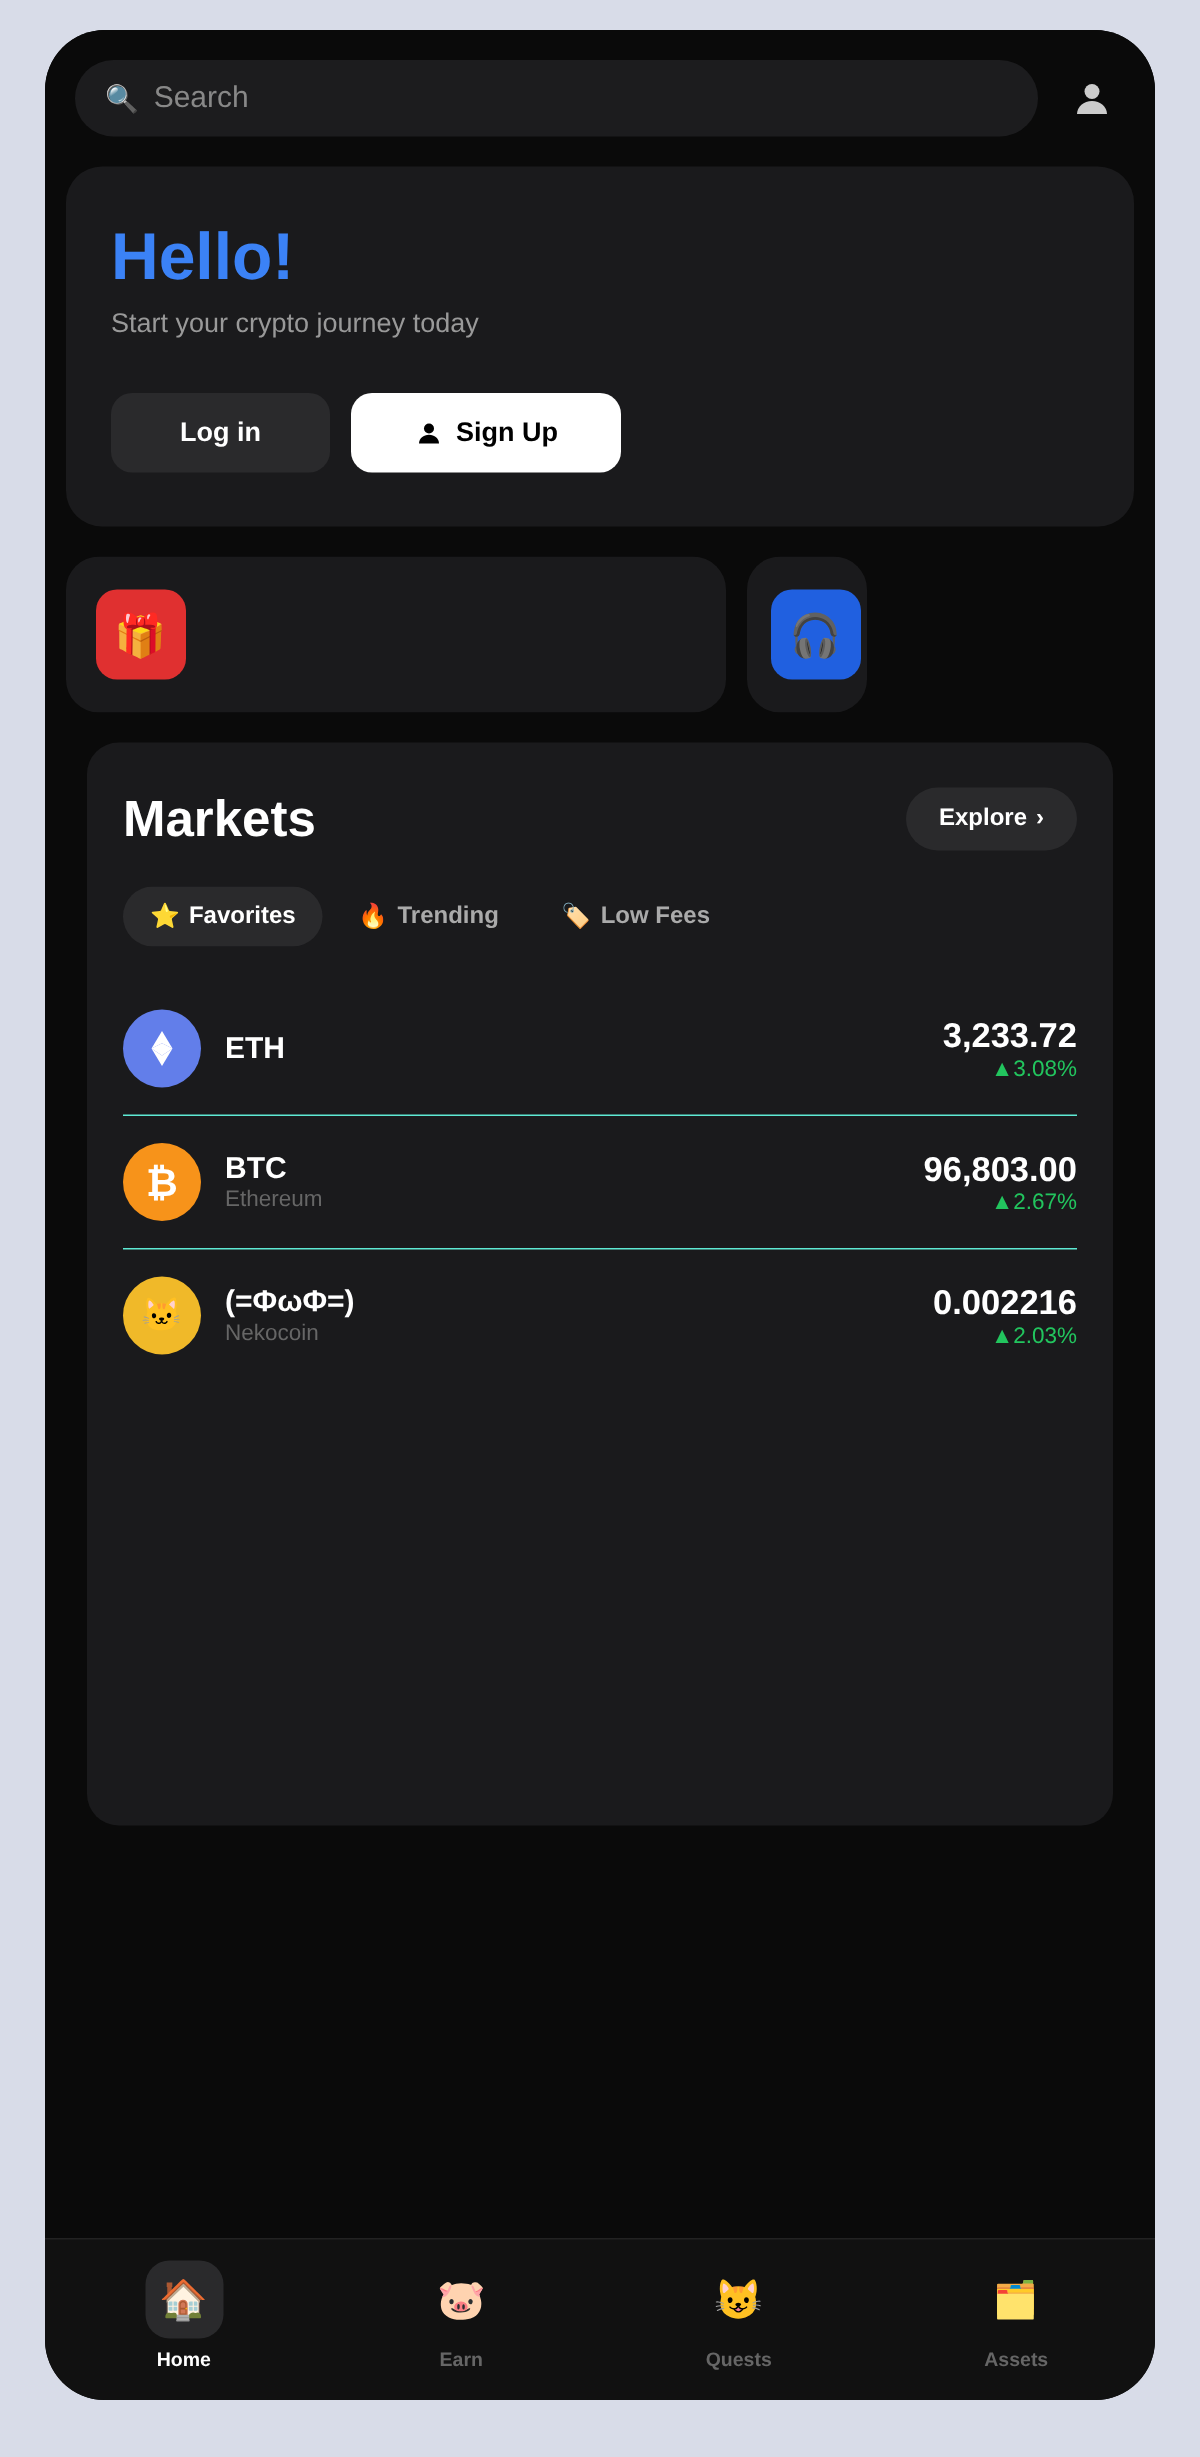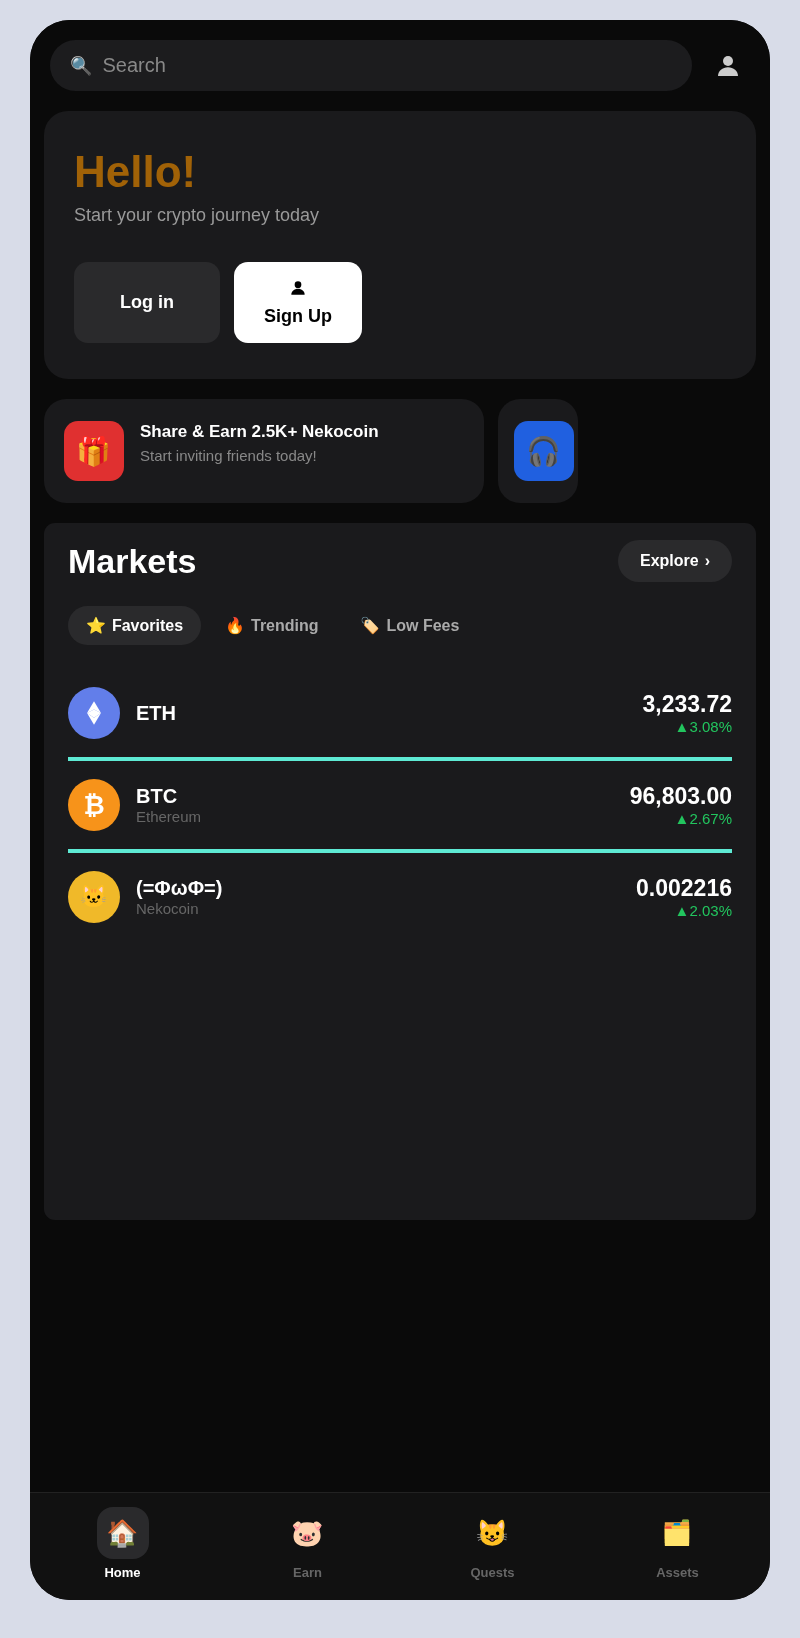--- a/index.html
+++ b/index.html
@@ -62,21 +62,21 @@
     }
 
     
     .hero-section {
       background: #1a1a1c;
       margin: 10px 14px;
       border-radius: 24px;
       padding: 36px 30px 36px;
     }
     .hero-title {
-      color: #a16207;
+      color: #3b82f6;
       font-size: 44px;
       font-weight: 800;
       margin-bottom: 8px;
     }
     .hero-subtitle {
       color: #999;
       font-size: 18px;
       margin-bottom: 36px;
     }
     .hero-buttons {
@@ -91,28 +91,27 @@
       padding: 16px 46px;
       font-size: 18px;
       font-weight: 600;
       cursor: pointer;
     }
     .btn-signup {
       background: #fff;
       color: #000;
       border: none;
       border-radius: 14px;
-      padding: 16px 30px;
+      padding: 16px 42px;
       font-size: 18px;
       font-weight: 600;
       cursor: pointer;
       display: flex;
-      align-items: center;
+      align-items: flex-end;
       gap: 8px;
-      flex-direction: column;
     }
 
     
     .promo-section {
       margin: 10px 14px;
       display: flex;
       gap: 14px;
       overflow: hidden;
     }
     .promo-card {
@@ -157,23 +156,23 @@
       display: flex;
       align-items: center;
       gap: 12px;
       flex: 0 0 80px;
       overflow: hidden;
     }
 
     
     .markets-section {
       background: #1a1a1c;
-      margin: 10px 14px;
-      border-radius: 11px;
-      padding: 17px 24px;
+      margin: 10px 28px;
+      border-radius: 21px;
+      padding: 30px 24px;
       flex: 1;
     }
     .markets-header {
       display: flex;
       align-items: center;
       justify-content: space-between;
       margin-bottom: 24px;
     }
     .markets-title {
       color: #fff;
@@ -220,21 +219,21 @@
     .filter-tab.inactive {
       background: transparent;
       color: #aaa;
     }
 
     
     .coin-row {
       display: flex;
       align-items: center;
       padding: 18px 0;
-      border-bottom: 4px solid #5eead4;
+      border-bottom: 1px solid #5eead4;
       gap: 16px;
     }
     .coin-row:last-child {
       border-bottom: none;
     }
     .coin-icon {
       width: 52px;
       height: 52px;
       border-radius: 50%;
       display: flex;
@@ -349,24 +348,20 @@
           <path d="M4 20c0-4 3.6-7 8-7s8 3 8 7"></path>
         </svg>
         <span>Sign Up</span>
       </button>
     </div>
   </div>
 
   <div class="promo-section">
     <div class="promo-card">
       <div class="promo-card-icon">🎁</div>
-      <div class="promo-card-text">
-        <div class="promo-card-title">Share &amp; Earn 2.5K+ Nekocoin</div>
-        <div class="promo-card-sub">Start inviting friends today!</div>
-      </div>
     </div>
     <div class="promo-card-partial">
       <div class="promo-card-icon blue">🎧</div>
 
     </div>
   </div>
 
   <div class="markets-section">
     <div class="markets-header">
       <div class="markets-title">Markets</div>

